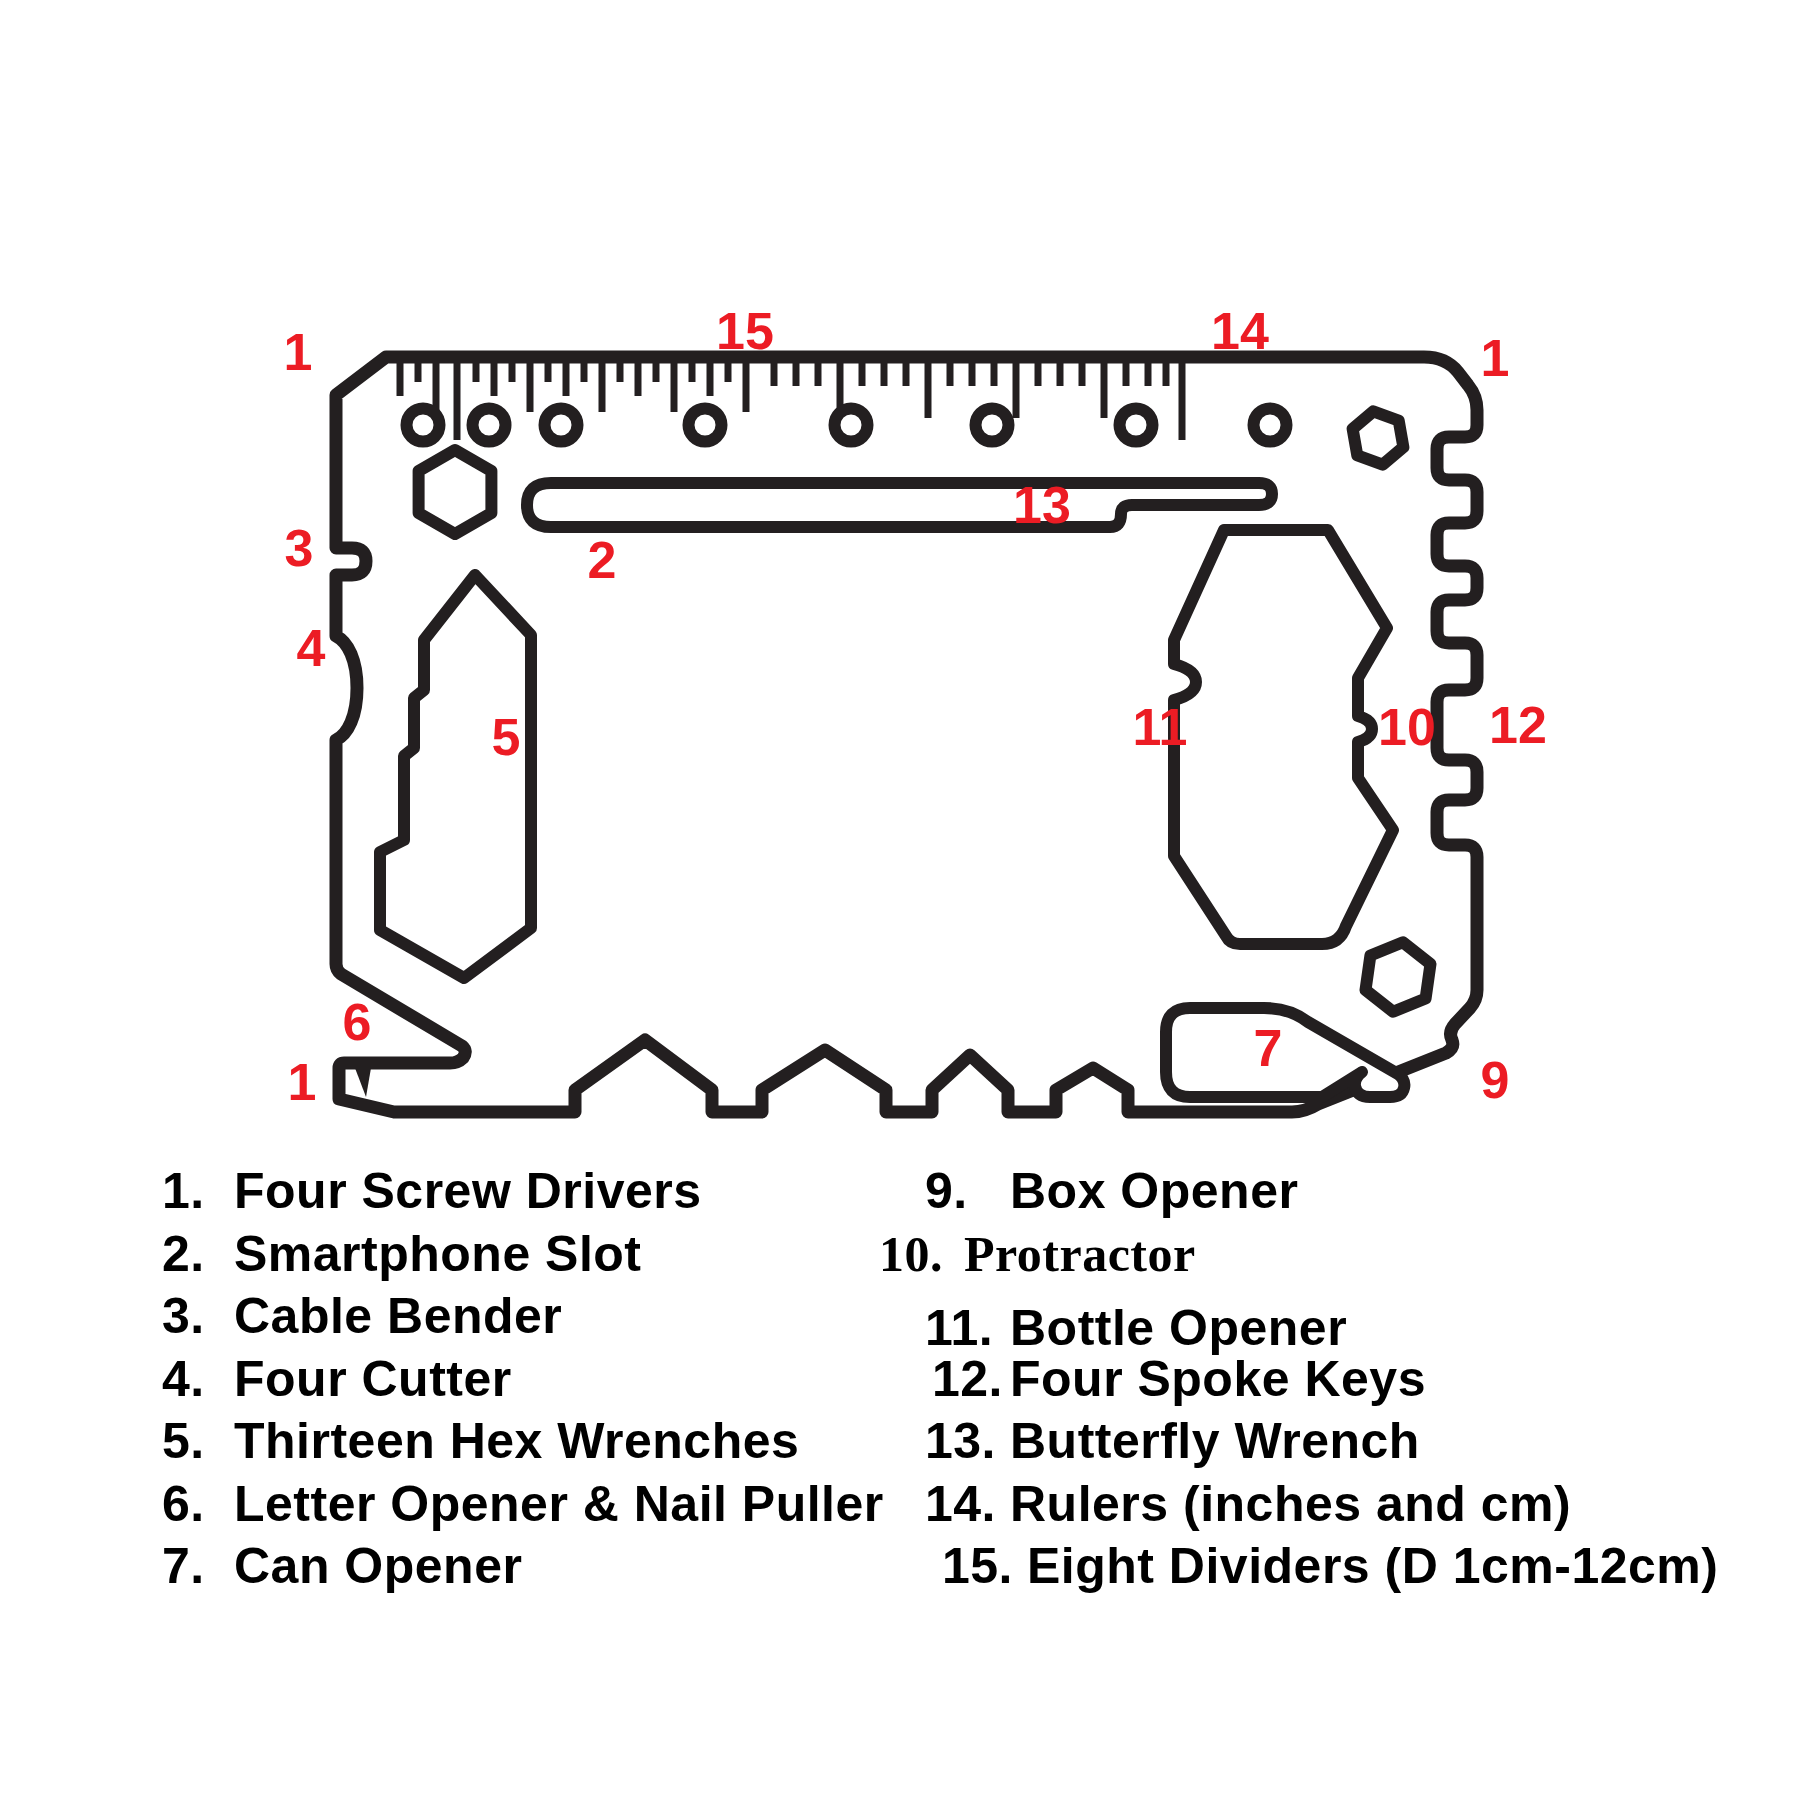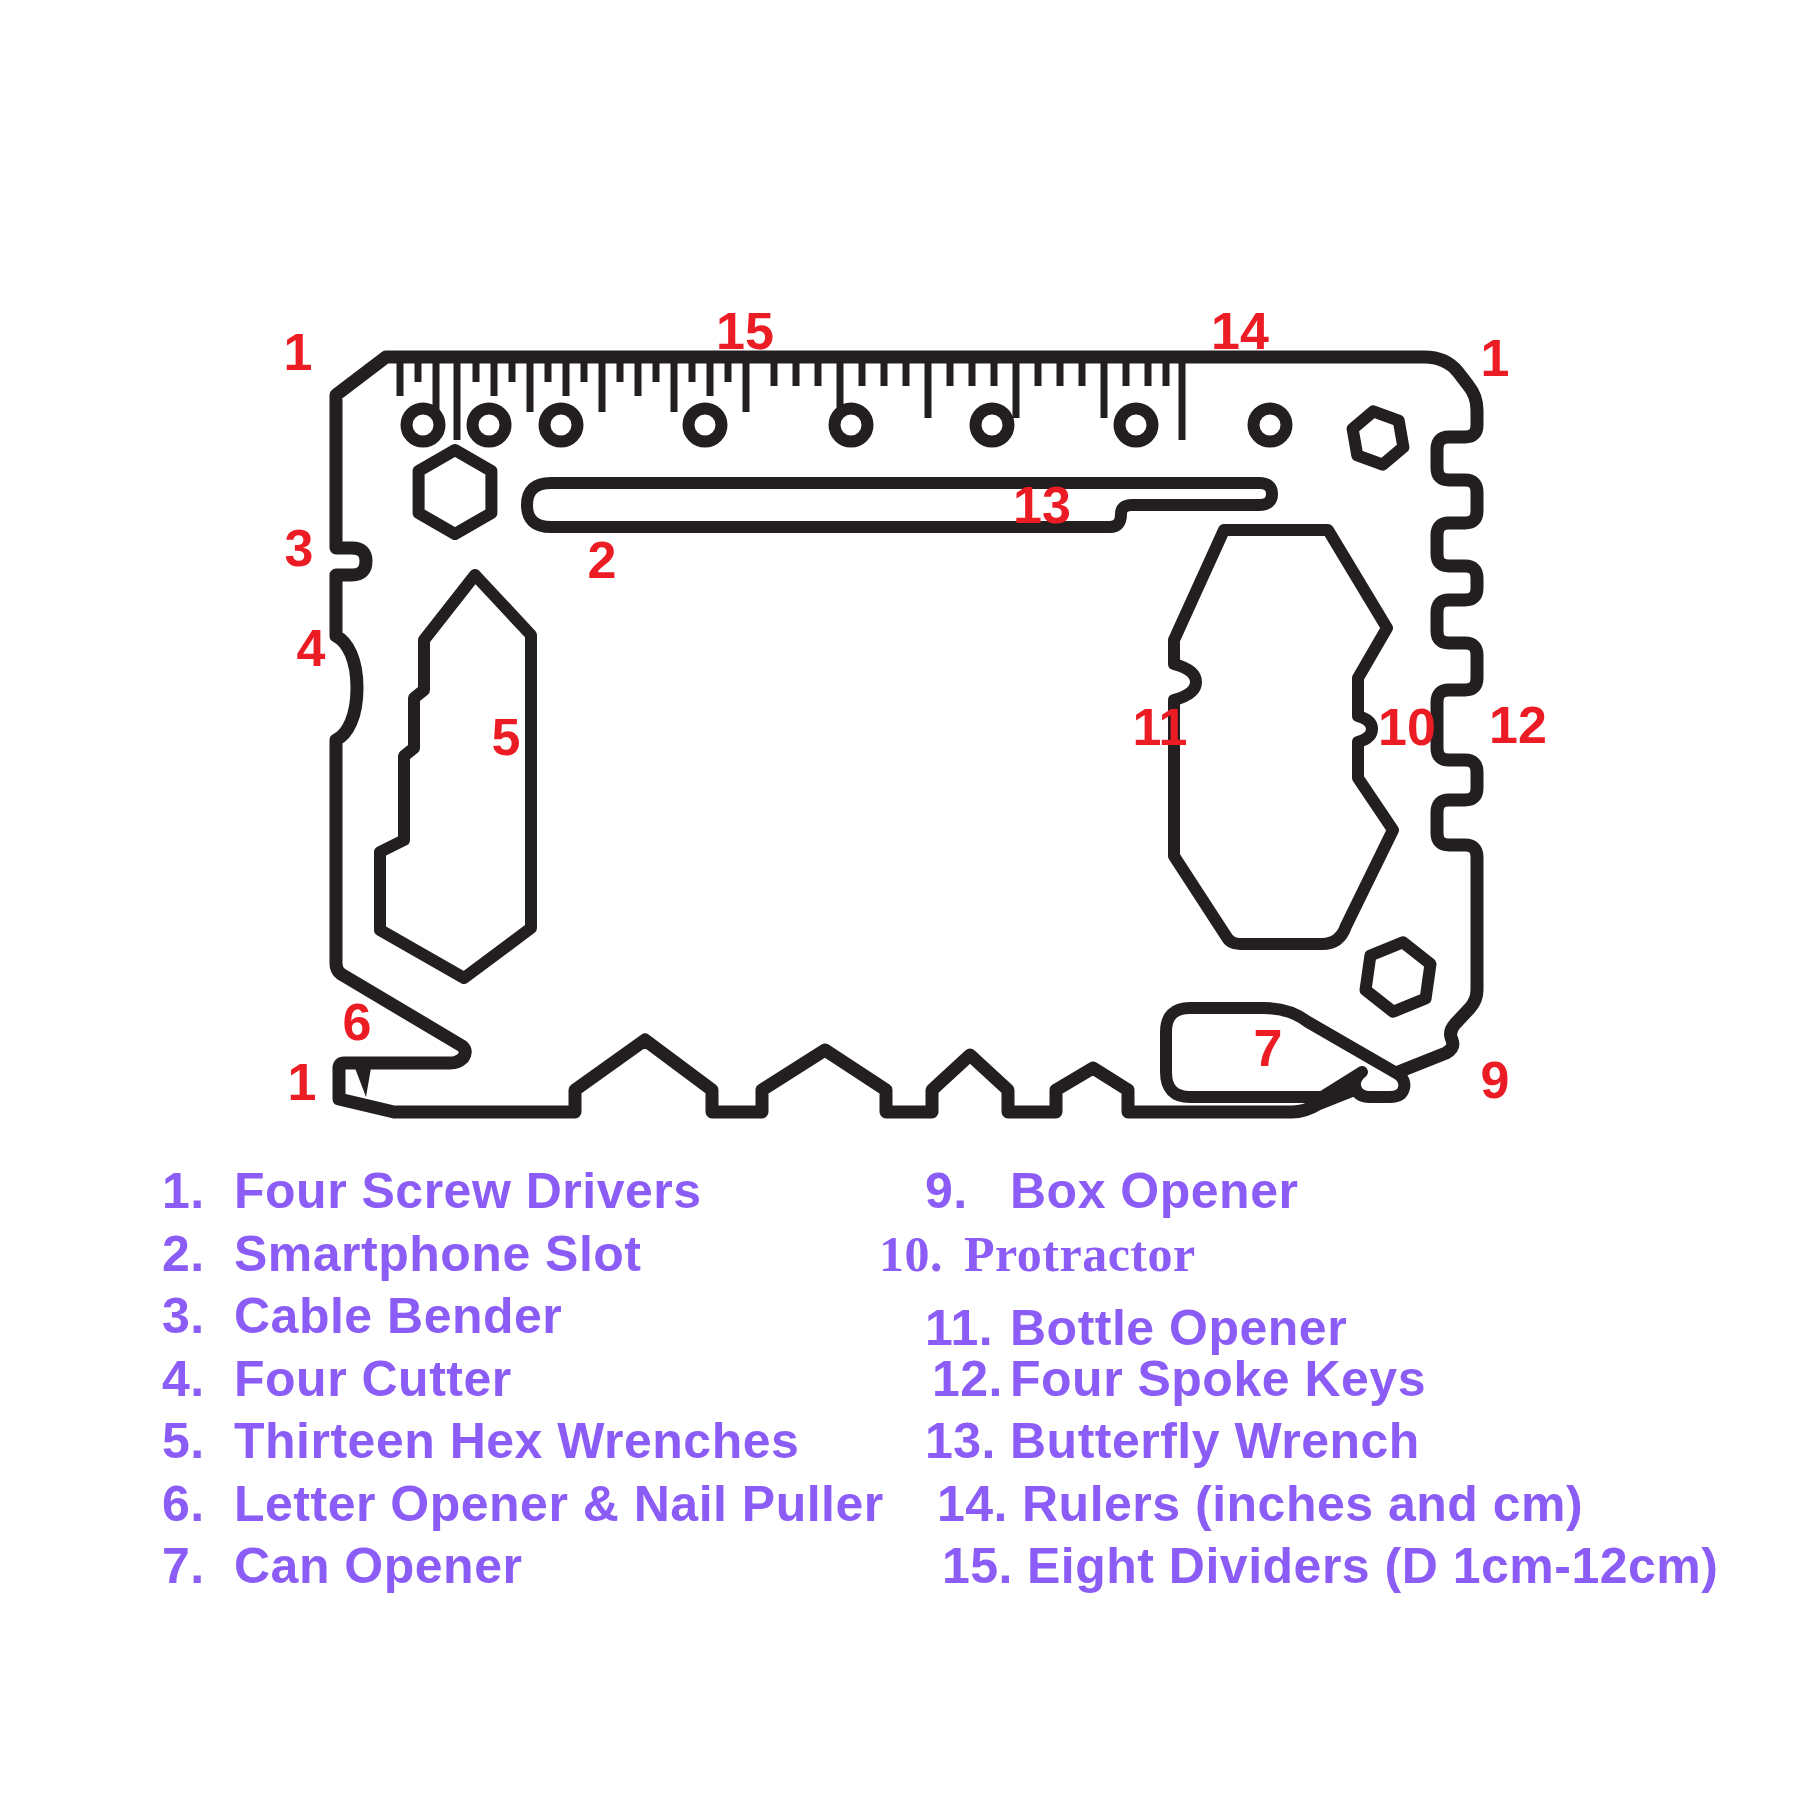--- a/index.html
+++ b/index.html
@@ -6,21 +6,21 @@
   body{width:1809px;height:1809px;position:relative;font-family:"Liberation Sans",sans-serif;}
   #stage{position:absolute;left:0;top:0;width:1809px;height:1809px;}
   svg{display:block}
   .outline{fill:#ffffff;stroke:#231F20;stroke-width:13;stroke-linejoin:round;stroke-linecap:round;}
   .cutout{fill:#ffffff;stroke:#231F20;stroke-width:12;stroke-linejoin:round;stroke-linecap:round;}
   .tick{stroke:#231F20;stroke-width:7;stroke-linecap:butt;}
   .hole{fill:#ffffff;stroke:#231F20;stroke-width:12;}
   .redlabel{font-family:"Liberation Sans",sans-serif;font-weight:bold;font-size:52px;fill:#EC1C24;text-anchor:middle;}
   .sliver{fill:#231F20;stroke:none;}
   
-  #legend .row{position:absolute;height:60px;white-space:nowrap;color:#8b5cf6;
+  #legend .row{position:absolute;height:60px;white-space:nowrap;color:#000000;
     font-size:50px;font-weight:600;letter-spacing:0.5px;}
   #legend .num{display:inline-block;}
   #legend .lbl{display:inline-block;}
 </style>
 </head>
 <body>
 
 <div id="stage">
   <svg viewBox="0 0 1809 1809" width="1809" height="1809">
 
@@ -152,17 +152,17 @@
         <div class="row" style="left: 162px; top: 1412px;"><span class="num" style="width: 72px;">5.</span><span class="lbl">Thirteen Hex Wrenches</span></div>
         <div class="row" style="left: 162px; top: 1474.5px;"><span class="num" style="width: 72px;">6.</span><span class="lbl">Letter Opener &amp; Nail Puller</span></div>
         <div class="row" style="left: 162px; top: 1537px;"><span class="num" style="width: 72px;">7.</span><span class="lbl">Can Opener</span></div>
       </div>
     <div id="legend-right">
         <div class="row" style="left: 925px; top: 1162px;"><span class="num" style="width: 85px;">9.</span><span class="lbl">Box Opener</span></div>
         <div class="row" style="left: 879px; top: 1224.5px; font-family: Liberation Serif, serif;"><span class="num" style="width: 85px;">10.</span><span class="lbl">Protractor</span></div>
         <div class="row" style="left: 925px; top: 1287px; margin-top: 12px;"><span class="num" style="width: 85px;">11.</span><span class="lbl">Bottle Opener</span></div>
         <div class="row" style="left: 925px; top: 1349.5px;"><span class="num" style="width: 85px; text-align: center;">12.</span><span class="lbl">Four Spoke Keys</span></div>
         <div class="row" style="left: 925px; top: 1412px;"><span class="num" style="width: 85px;">13.</span><span class="lbl">Butterfly Wrench</span></div>
-        <div class="row" style="left: 925px; top: 1474.5px;"><span class="num" style="width: 85px; margin-left: 12px;">14.</span><span class="lbl">Rulers (inches and cm)</span></div>
+        <div class="row" style="left: 925px; top: 1474.5px;"><span class="num" style="width: 85px;">14.</span><span class="lbl">Rulers (inches and cm)</span></div>
         <div class="row" style="left: 925px; top: 1537px; margin-left: 17px;"><span class="num" style="width: 85px;">15.</span><span class="lbl">Eight Dividers (D 1cm-12cm)</span></div>
       </div>
   </div>
 </div>
 
 </body></html>

